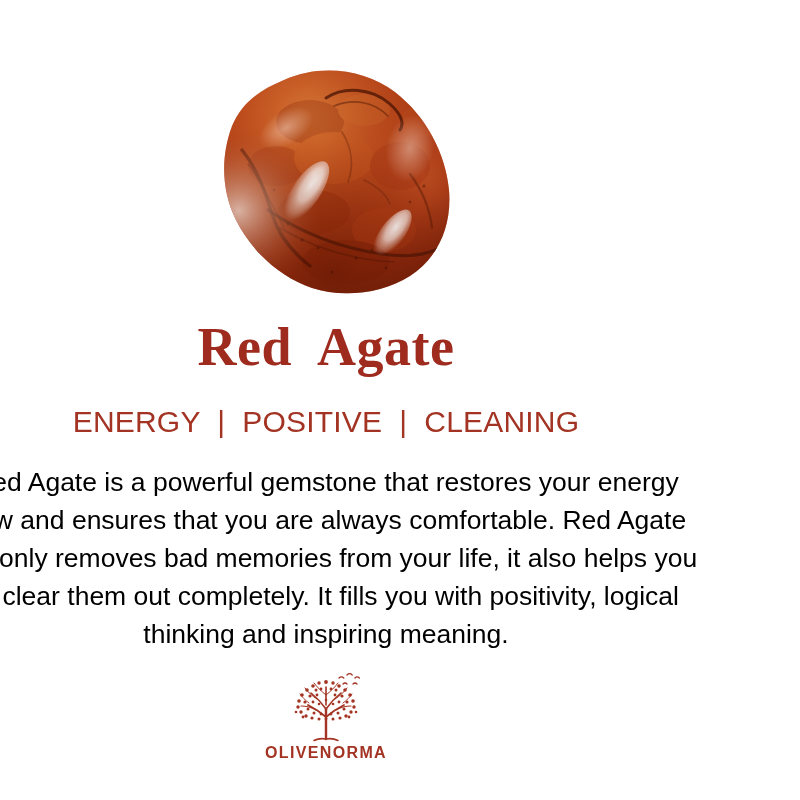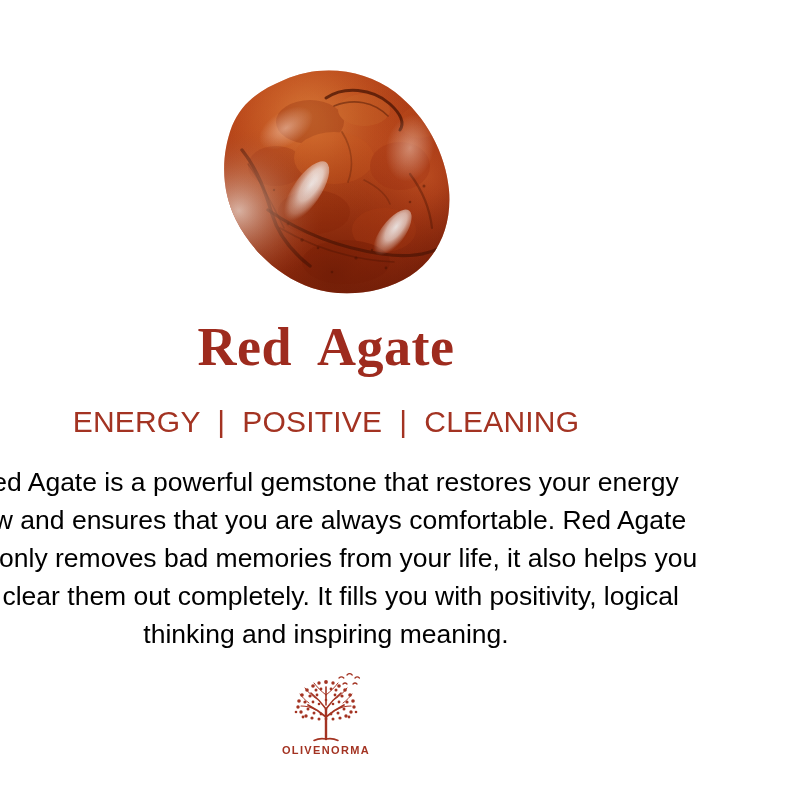--- a/index.html
+++ b/index.html
@@ -86,21 +86,21 @@
     margin-top: 16px;
     width: 120px;
     display: flex;
     flex-direction: column;
     align-items: center;
   }
   .logo-mark { display: block; width: 86px; height: 74px; }
   .logo-word {
     margin-top: 2px;
     font-family: "Liberation Sans", sans-serif;
-    font-size: 11px;
+    font-size: 16px;
     font-weight: 700;
     letter-spacing: 1.35px;
     line-height: 1;
     text-align: center;
     white-space: pre;
   }
 </style>
 </head>
 <body>
 

